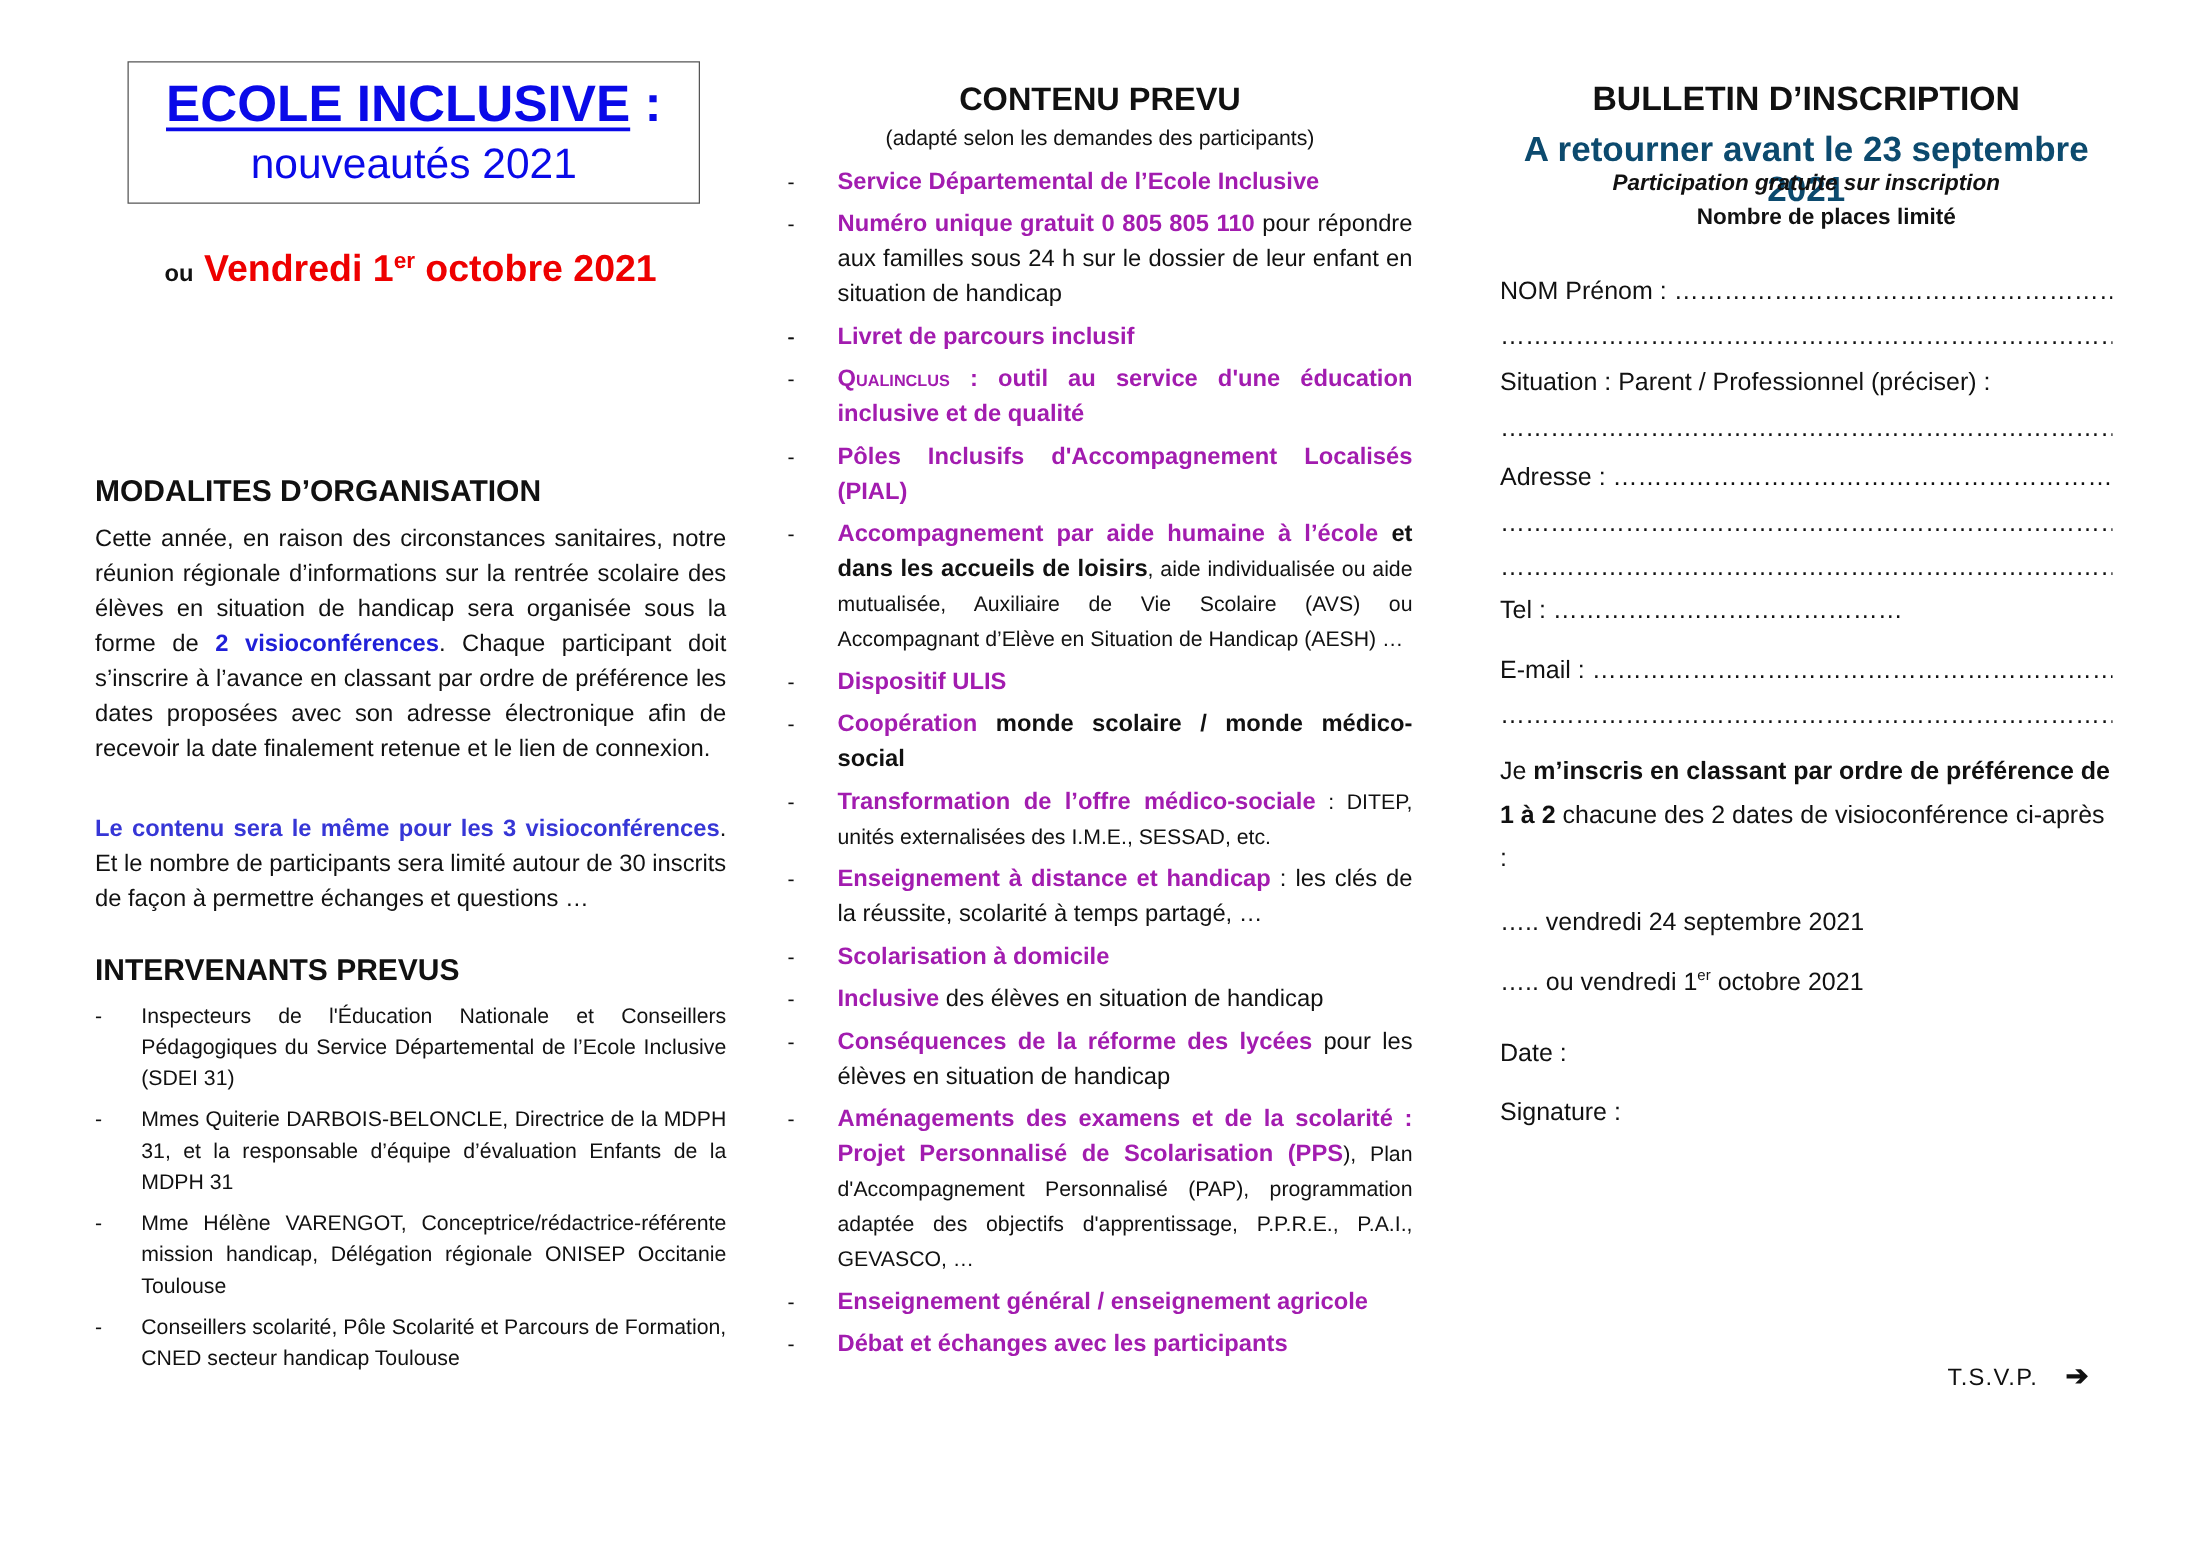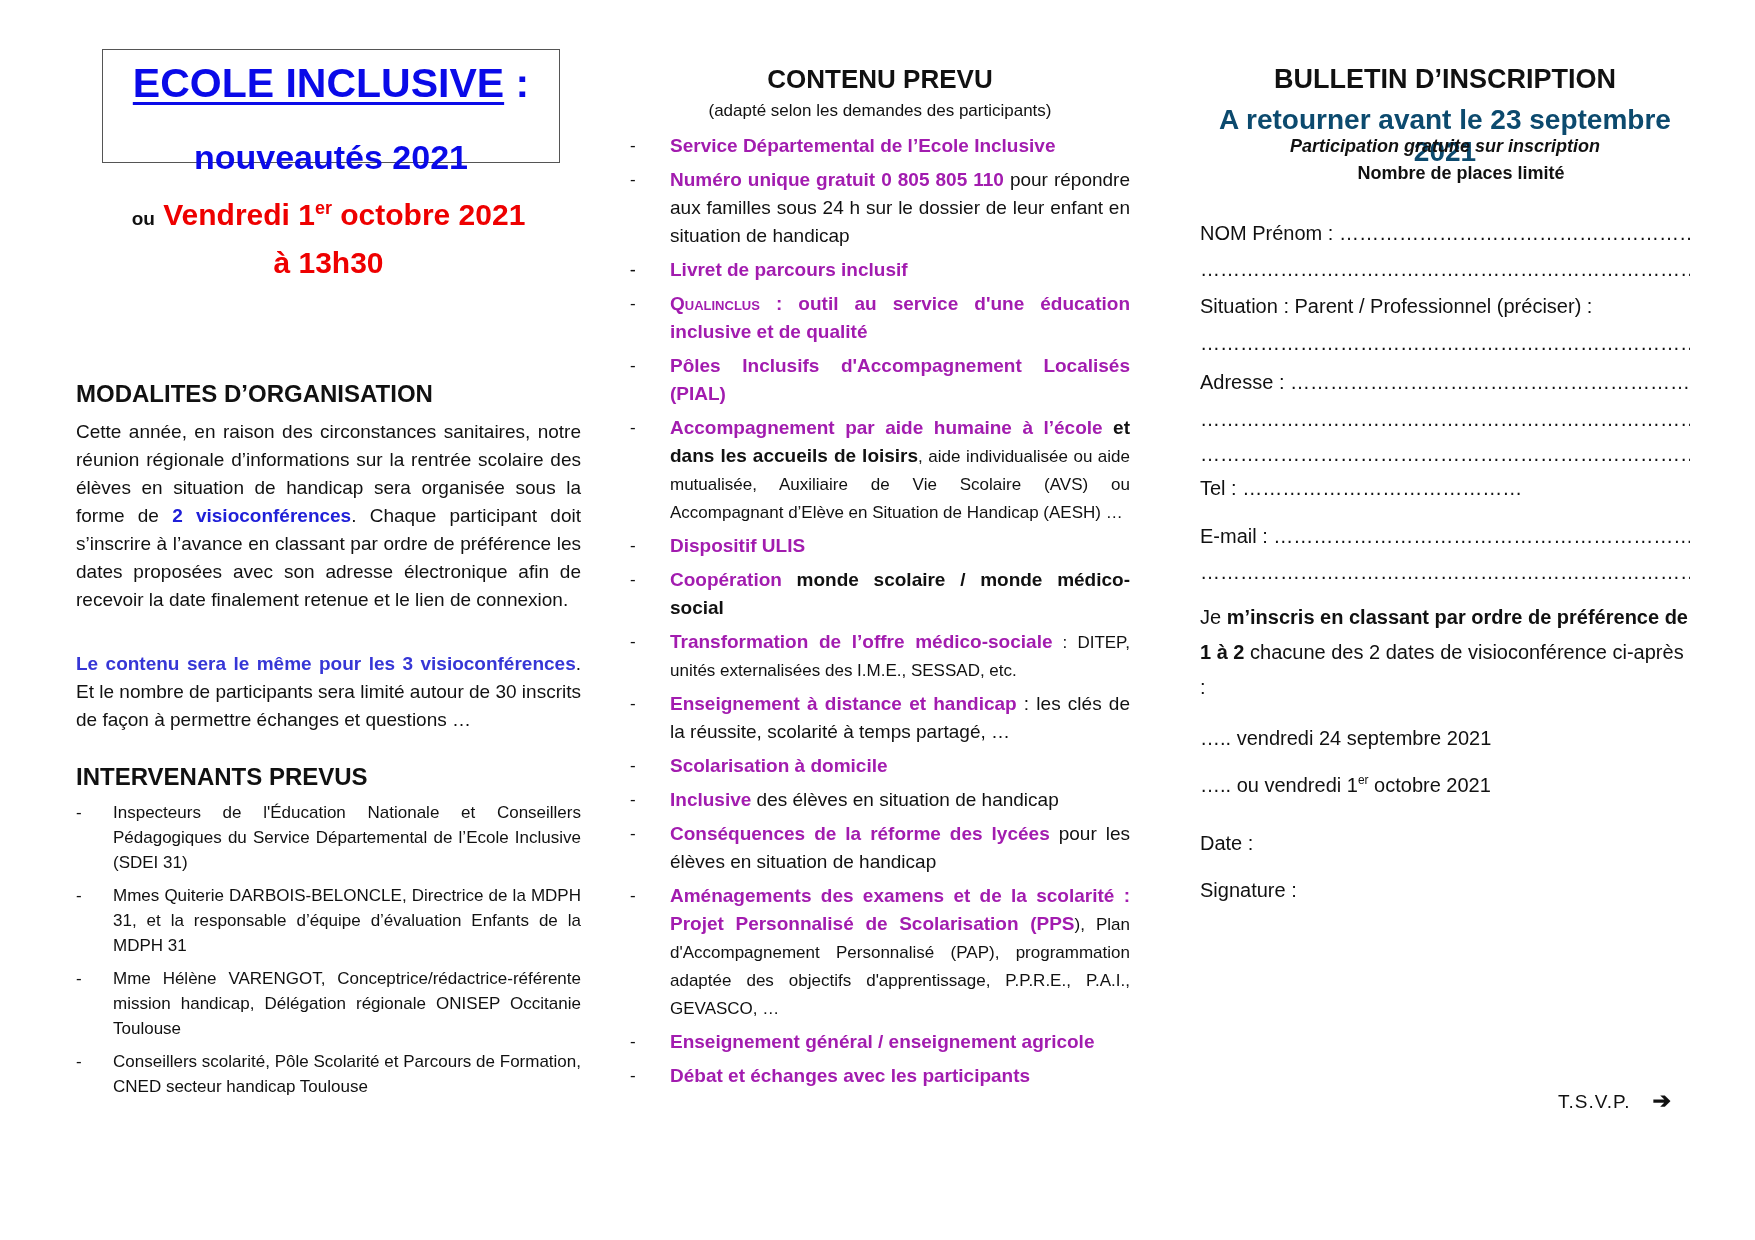--- a/index.html
+++ b/index.html
@@ -14,21 +14,21 @@
 
   
   .title-box {
     position: absolute; left: 26px; top: 49px; width: 458px; height: 114px;
     border: 1.5px solid #555; box-sizing: border-box; text-align: center;
   }
   .title-main {
     font-size: 41px; font-weight: bold; color: #0a0ae8; margin-top: 8px; line-height: 50px;
   }
   .title-main .u { text-decoration: underline; text-decoration-thickness: 3px; text-underline-offset: 5px; }
-  .title-sub { font-size: 34px; font-weight: bold; color: #0a0ae8; line-height: 46px; margin-top: 26px; }
+  .title-sub { font-size: 34px; font-weight: normal; color: #0a0ae8; line-height: 46px; }
   .dates { position: absolute; top: 186px; left: 0; width: 505px; text-align: center; }
   .date-line { font-size: 30px; font-weight: bold; color: #ee0000; line-height: 44px; }
   .date-line .ou { font-size: 19px; color: #111; }
   .date-line sup { font-size: 18px; }
   .visio-note { font-size: 19px; color: #111; line-height: 30px; }
 
   .section-h { font-size: 24px; font-weight: bold; color: #111; }
   .para { font-size: 19px; line-height: 28px; text-align: justify; }
   .blue { color: #2020d8; font-weight: bold; margin-top: 10px; }
   .blue2 { color: #3636d6; font-weight: bold; }
@@ -65,21 +65,20 @@
 <body>
 
 <div class="col col-left">
   <div class="title-box">
     <div class="title-main"><span class="u">ECOLE INCLUSIVE</span><span> :</span></div>
     <div class="title-sub">nouveautés 2021</div>
   </div>
 
   <div class="dates">
     <div class="date-line"><span class="ou">ou</span> <span>Vendredi 1</span><sup>er</sup><span> octobre 2021</span></div>
-    <div class="date-line">à 13h30</div>
   </div>
 
   <div class="section-h modal-h">MODALITES D’ORGANISATION</div>
   <div class="para modal-p1"><span>Cette année, en raison des circonstances sanitaires, notre réunion régionale d’informations sur la rentrée scolaire des élèves en situation de handicap sera organisée sous la forme de </span><span class="blue">2 visioconférences</span><span>. Chaque participant doit s’inscrire à l’avance en classant par ordre de préférence les dates proposées avec son adresse électronique afin de recevoir la date finalement retenue et le lien de connexion.</span></div>
   <div class="para modal-p2"><span class="blue2">Le contenu sera le même pour les 3 visioconférences</span><span>. Et le nombre de participants sera limité autour de 30 inscrits de façon à permettre échanges et questions …</span></div>
 
   <div class="section-h interv-h">INTERVENANTS PREVUS</div>
   <ul class="interv-list">
     <li><span class="dash">-</span><span>Inspecteurs de l'Éducation Nationale et Conseillers Pédagogiques du Service Départemental de l’Ecole Inclusive (SDEI 31)</span></li>
     <li><span class="dash">-</span><span>Mmes Quiterie DARBOIS-BELONCLE, Directrice de la MDPH 31, et la responsable d’équipe d’évaluation Enfants de la MDPH 31</span></li>

